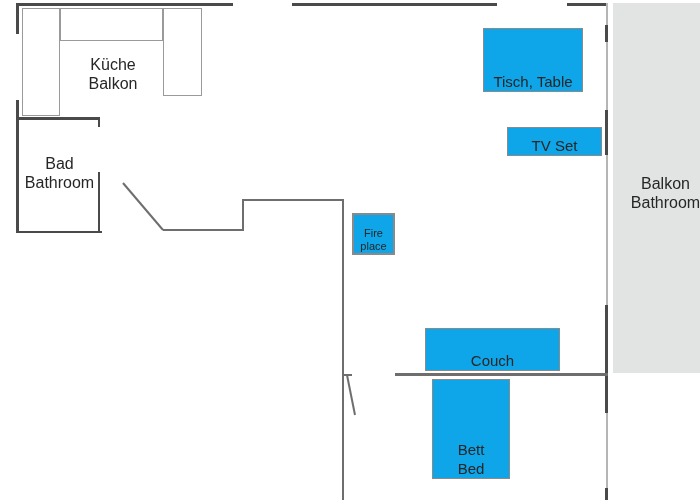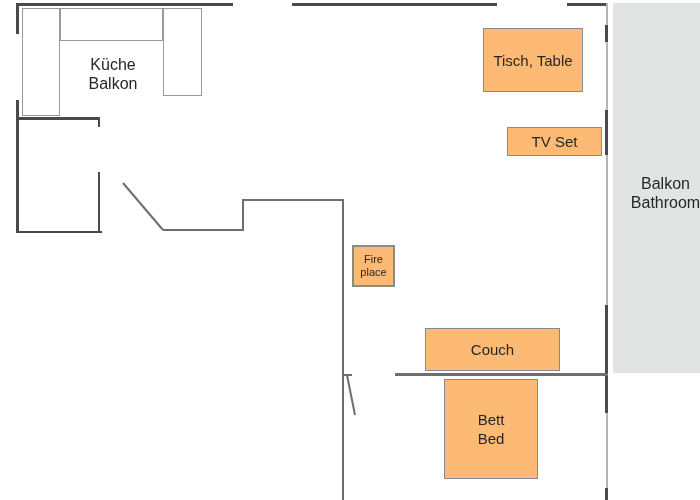--- a/index.html
+++ b/index.html
@@ -12,22 +12,22 @@
   .wall{position:absolute;}
   .ext{background:var(--exterior-wall,#4a4a4a);}
   .int{background:var(--interior-wall,#6e6e6e);}
   .thin{background:#b5b5b5;}
   .counter{
     position:absolute;border:1px solid var(--counter-line,#9a9a9a);
     box-sizing:border-box;background:transparent;
   }
   .furn{
     position:absolute;border:1.5px solid var(--furniture-border,#8a8a8a);
-    box-sizing:border-box;background:#fdba74;
-    display:flex;align-items:center;justify-content:center;
+    box-sizing:border-box;background:#0ea5e9;
+    display:flex;align-items:flex-end;justify-content:center;
     text-align:center;font-size:15px;line-height:19px;
   }
   .furn.small{font-size:11px;line-height:13px;border-width:2px;}
   .room-label{
     position:absolute;text-align:center;font-size:16px;line-height:19px;
   }
   .balcony{
     position:absolute;left:613px;top:3px;width:87px;height:370px;
     background:var(--balcony-fill,#e2e4e4);
   }
@@ -74,36 +74,40 @@
   <div class="balcony"></div>
   <div class="room-label" style="left:613px;top:174px;width:105px;">
     <span>Balkon</span><br>
     <span>Bathroom</span>
   </div>
 
   <div class="room-label" style="left:58px;top:55px;width:110px;">
     <span>Küche</span><br>
     <span>Balkon</span>
   </div>
+  <div class="room-label" style="left:12px;top:154px;width:95px;">
+    <span>Bad</span><br>
+    <span>Bathroom</span>
+  </div>
 
   <div class="furn" style="left:483px;top:28px;width:100px;height:64px;">
     <span>Tisch, Table</span>
   </div>
   <div class="furn" style="left:507px;top:127px;width:95px;height:29px;">
     <span>TV Set</span>
   </div>
-  <div class="furn small" style="left:352px;top:213px;width:43px;height:42px;margin-top:32px;">
+  <div class="furn small" style="left:352px;top:213px;width:43px;height:42px;">
     <span>
       <span>Fire</span><br>
       <span>place</span>
     </span>
   </div>
   <div class="furn" style="left:425px;top:328px;width:135px;height:43px;">
     <span>Couch</span>
   </div>
-  <div class="furn" style="left:444px;top:379px;width:94px;height:100px;">
+  <div class="furn" style="left:432px;top:379px;width:78px;height:100px;">
     <span>
       <span>Bett</span><br>
       <span>Bed</span>
     </span>
   </div>
 
 </div>
 
 </body></html>

